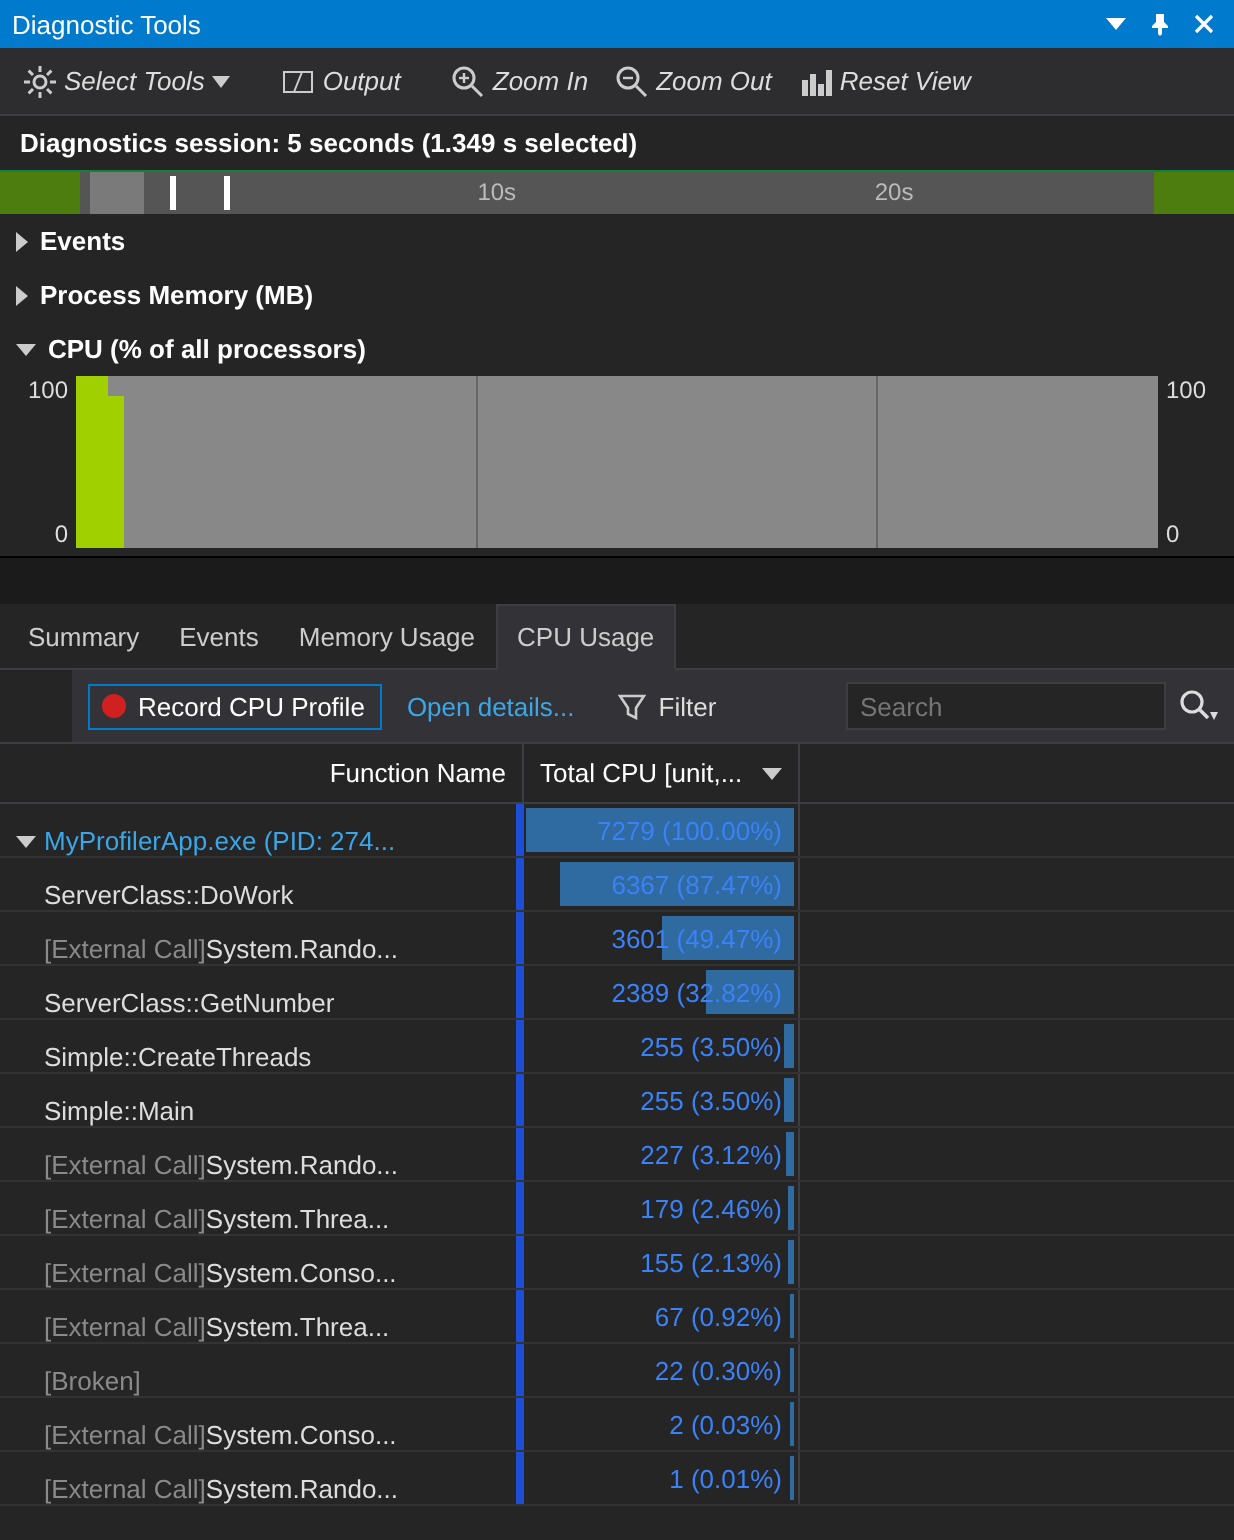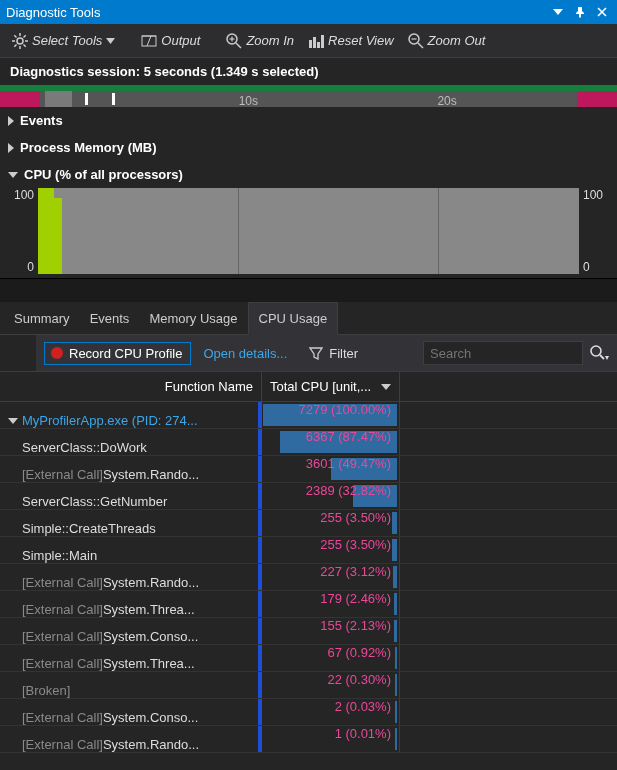--- a/index.html
+++ b/index.html
@@ -47,22 +47,22 @@
   .session {
     padding: 6px 10px;
     font-weight: 600;
     color: #fff;
     background:#252526;
   }
 
   .ruler {
     position: relative;
     height: 22px;
-    background: #be185d;
-    border-top: 6px solid #15803d;
+    background: #4d7c0f;
+    border-top: 1px solid #15803d;
   }
   .ruler .scale {
     position: absolute;
     left: 40px; right: 40px; top: 0; bottom: 0;
     background: #555;
   }
   .ruler .marker {
     position:absolute; width:3px; background:#fff; top:2px; bottom:2px;
   }
   .ruler .marker.a { left:45px;}
@@ -158,22 +158,22 @@
     flex:0 0 262px; padding:0 6px 0 22px;
     display:flex; align-items:flex-end; color:#ddd;
     white-space:nowrap; overflow:hidden; text-overflow:ellipsis;
     border-right:4px solid #1d4ed8;
   }
   .row.first .c1{ padding-left:8px; color:#3ba7e8;}
   .row .c1 .ext{ color:#8a8a8a; }
   .row .c2{
     flex:0 0 138px;
     position:relative;
-    display:flex; justify-content:flex-end;
-    padding:0 8px; color:#ec4899;
+    display:flex; align-items:center; justify-content:flex-end;
+    padding:0 8px; color:#3b82f6;
     border-right:1px solid #3e3e42;
   }
   .row .c2 .barfill{
     position:absolute; top:2px; bottom:2px; right:2px;
     background:#2f6aa0;
     z-index:0;
   }
   .row .c2 .txt{ position:relative; z-index:1; }
   .expand-icon{
     width:10px;height:10px; display:inline-block; margin-right:4px;
@@ -234,34 +234,34 @@
     <svg width="16" height="16" viewBox="0 0 16 16">
         <circle cx="6" cy="6" r="5" fill="none" stroke="#ccc" stroke-width="1.5"></circle>
         <line x1="10" y1="10" x2="15" y2="15" stroke="#ccc" stroke-width="1.5"></line>
         <line x1="6" y1="3.5" x2="6" y2="8.5" stroke="#ccc" stroke-width="1.2"></line>
         <line x1="3.5" y1="6" x2="8.5" y2="6" stroke="#ccc" stroke-width="1.2"></line>
       </svg>
     <span>Zoom In</span>
   </div>
   <div class="tbtn">
     <svg width="16" height="16" viewBox="0 0 16 16">
+        <circle cx="6" cy="6" r="5" fill="none" stroke="#ccc" stroke-width="1.5"></circle>
+        <line x1="10" y1="10" x2="15" y2="15" stroke="#ccc" stroke-width="1.5"></line>
+        <line x1="3.5" y1="6" x2="8.5" y2="6" stroke="#ccc" stroke-width="1.2"></line>
+      </svg>
+    <span>Zoom Out</span>
+  </div>
+  <div class="tbtn">
+    <svg width="16" height="16" viewBox="0 0 16 16">
         <rect x="1" y="7" width="3" height="8" fill="#ccc"></rect>
         <rect x="5" y="4" width="3" height="11" fill="#ccc"></rect>
         <rect x="9" y="9" width="3" height="6" fill="#ccc"></rect>
         <rect x="13" y="2" width="3" height="13" fill="#ccc"></rect>
       </svg>
     <span>Reset View</span>
-  </div>
-  <div class="tbtn">
-    <svg width="16" height="16" viewBox="0 0 16 16">
-        <circle cx="6" cy="6" r="5" fill="none" stroke="#ccc" stroke-width="1.5"></circle>
-        <line x1="10" y1="10" x2="15" y2="15" stroke="#ccc" stroke-width="1.5"></line>
-        <line x1="3.5" y1="6" x2="8.5" y2="6" stroke="#ccc" stroke-width="1.2"></line>
-      </svg>
-    <span>Zoom Out</span>
   </div>
 </div>
 
 <div class="session">Diagnostics session: 5 seconds (1.349 s selected)</div>
 
 <div class="ruler">
   <div class="scale">
     <div class="marker a"></div>
     <div class="marker b"></div>
     <span class="tick" style="left:37%">10s</span>

